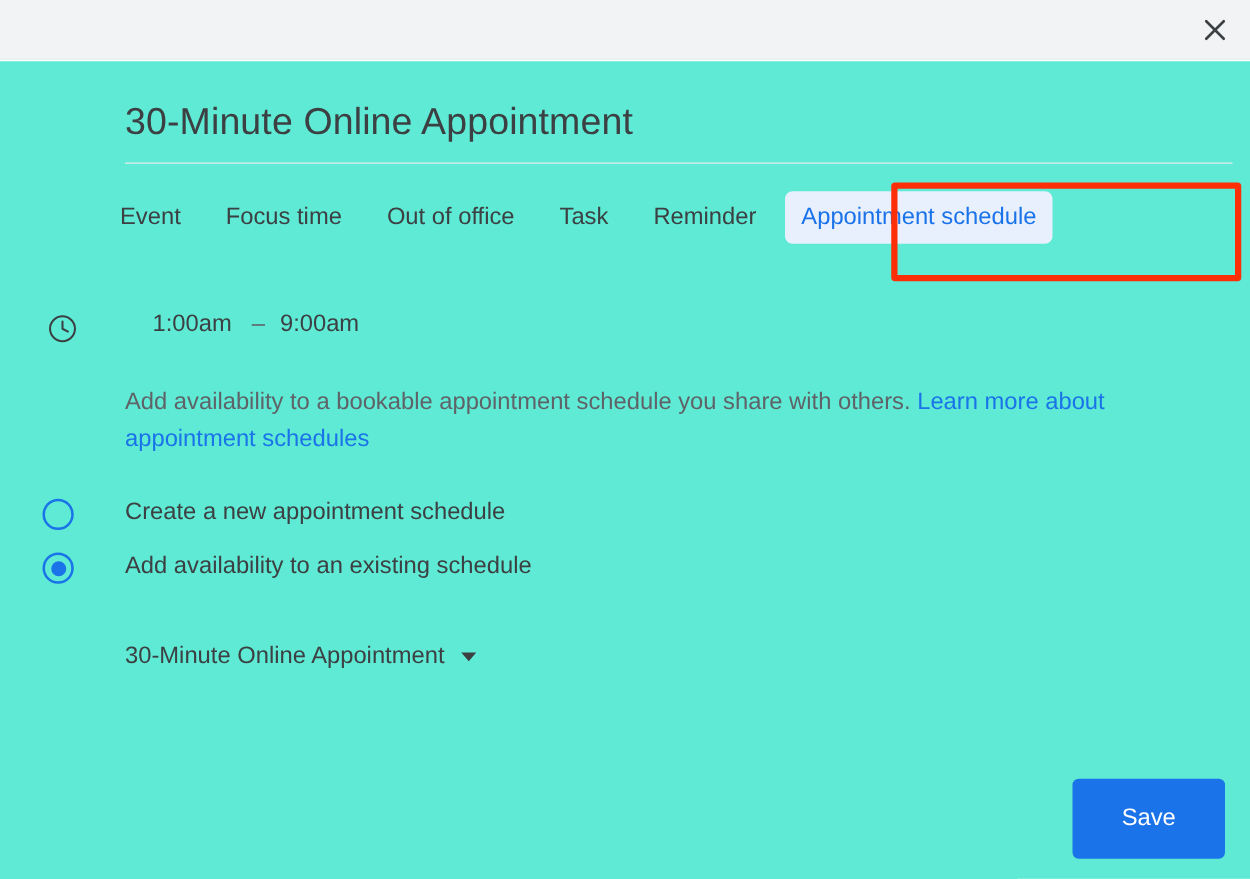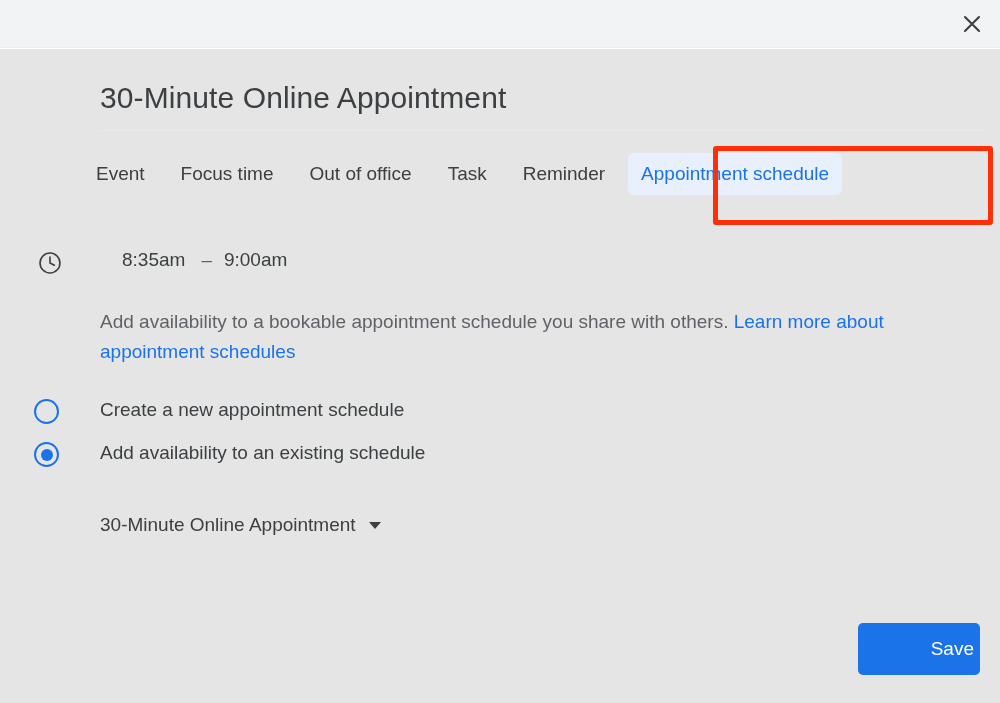--- a/index.html
+++ b/index.html
@@ -42,21 +42,21 @@
     padding: 0;
   }
   .close-btn svg { display: block; }
 
   
   .dialog {
     position: absolute;
     top: 49px; left: 0;
     width: 1000px;
     height: 654px;
-    background: #e5e5e5;
+    background: #5eead4;
   }
 
   .title {
     position: absolute;
     left: 100px;
     top: 32px;
     font-size: 30px;
     font-weight: 400;
     color: #3c4043;
     letter-spacing: 0.1px;
@@ -207,30 +207,29 @@
     border-right: 6px solid transparent;
     border-top: 7px solid #3c4043;
   }
 
   
   .save-btn {
     position: absolute;
     left: 858px;
     top: 574px;
     width: 122px;
-    height: 52px;
+    height: 64px;
     background: #1a73e8;
     color: #ffffff;
     font-size: 19px;
     font-weight: 500;
     border: none;
     border-radius: 5px;
     cursor: pointer;
     font-family: "Liberation Sans", sans-serif;
-    text-align: right;
   }
 </style>
 </head>
 <body>
 
 <div class="topbar">
   <button class="close-btn">
     <span>
       <svg width="20" height="20" viewBox="0 0 20 20" aria-hidden="true">
         <path d="M3 3 L17 17 M17 3 L3 17" stroke="#3c4043" stroke-width="2.1" stroke-linecap="round" fill="none"></path>
@@ -254,21 +253,21 @@
   </div>
   <div class="annot-box"></div>
 
   <span class="clock-icon">
     <svg width="26" height="26" viewBox="0 0 24 24" aria-hidden="true">
       <circle cx="12" cy="12" r="9.2" fill="none" stroke="#3c4043" stroke-width="1.5"></circle>
       <path d="M12 6.6 L12 12 L16 14.1" fill="none" stroke="#3c4043" stroke-width="1.5" stroke-linecap="round" stroke-linejoin="round"></path>
     </svg>
   </span>
   <div class="datetime-row">
-    <span class="dt-start">8:35am</span>
+    <span class="dt-start">1:00am</span>
     <span class="dt-dash">–</span>
     <span class="dt-end">9:00am</span>
   </div>
 
   <div class="description">
     <span>Add availability to a bookable appointment schedule you share with others. </span><a href="#">Learn more about appointment schedules</a>
   </div>
 
   <div class="radio-row opt1">
     <span class="radio">

